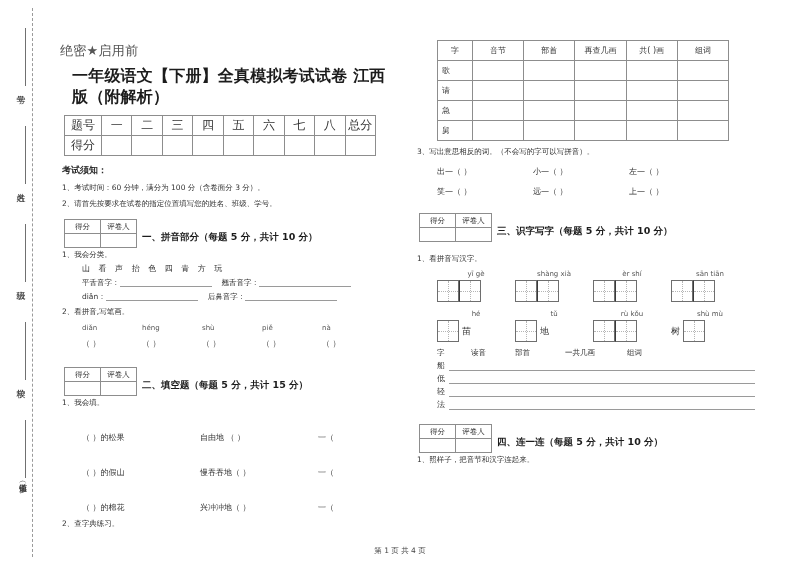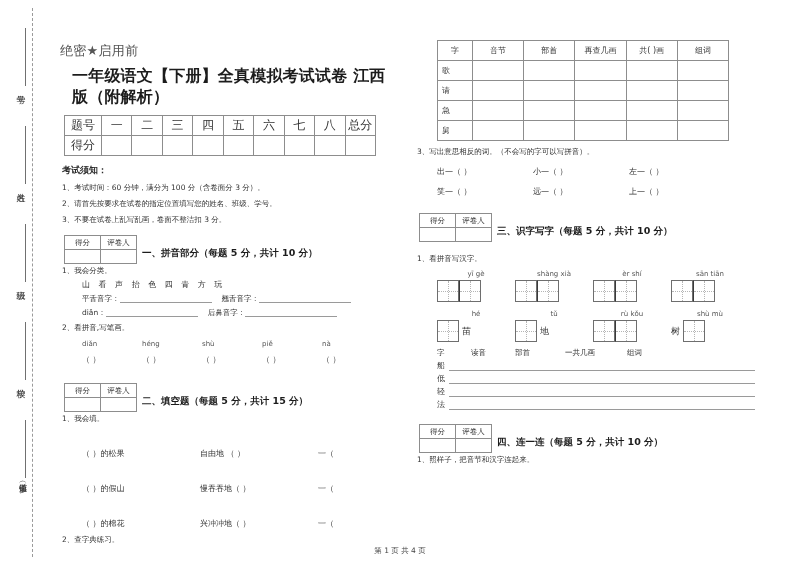--- a/index.html
+++ b/index.html
@@ -201,21 +201,20 @@
         <td></td>
         <td></td>
         <td></td>
       </tr>
     </tbody>
       </table>
 
     <div class="notice-h">考试须知：</div>
     <div class="notice">1、考试时间：60 分钟，满分为 100 分（含卷面分 3 分）。</div>
     <div class="notice">2、请首先按要求在试卷的指定位置填写您的姓名、班级、学号。</div>
-    <div class="notice">3、不要在试卷上乱写乱画，卷面不整洁扣 3 分。</div>
 
     <div class="secwrap">
       <table class="dfbox">
         <tbody>
             <tr>
           <td>得分</td>
           <td>评卷人</td>
         </tr>
         <tr>
           <td class="blank"></td>

